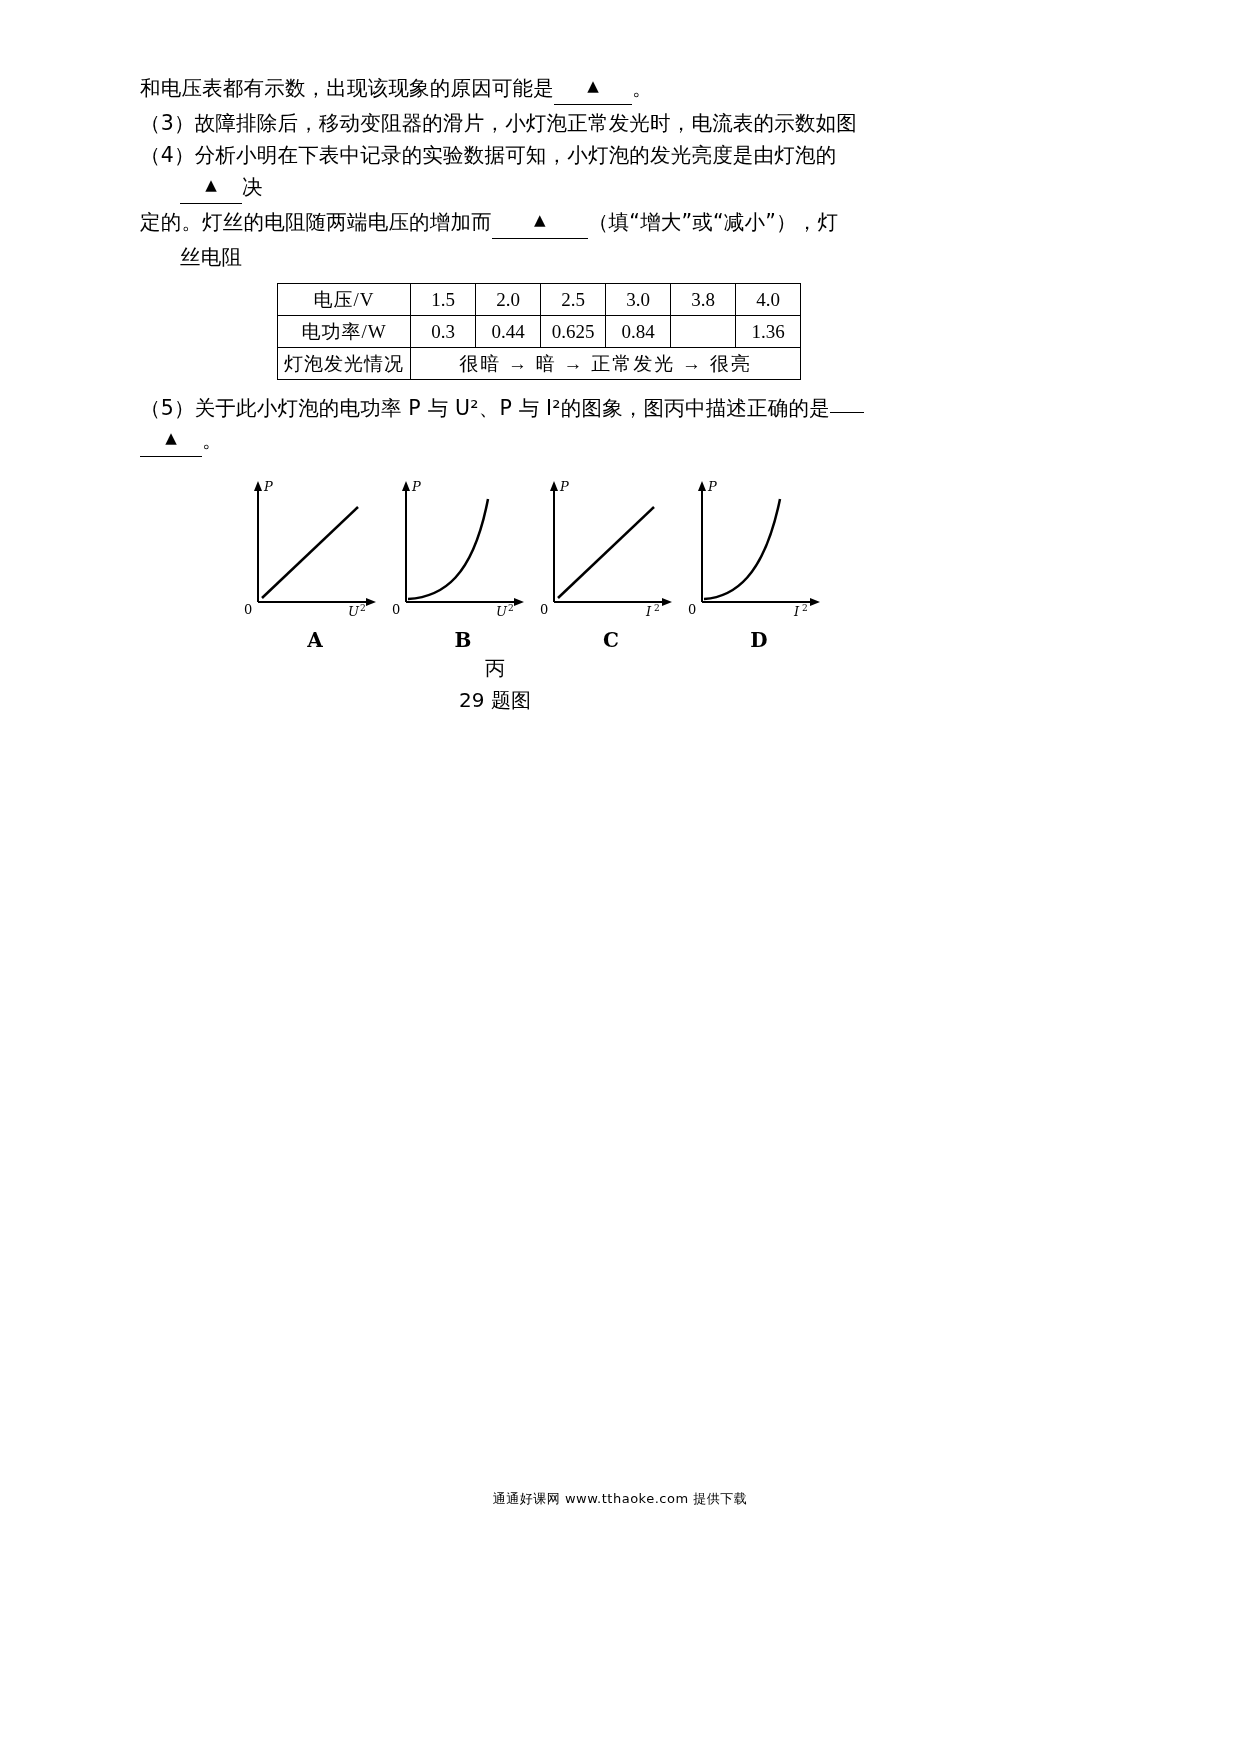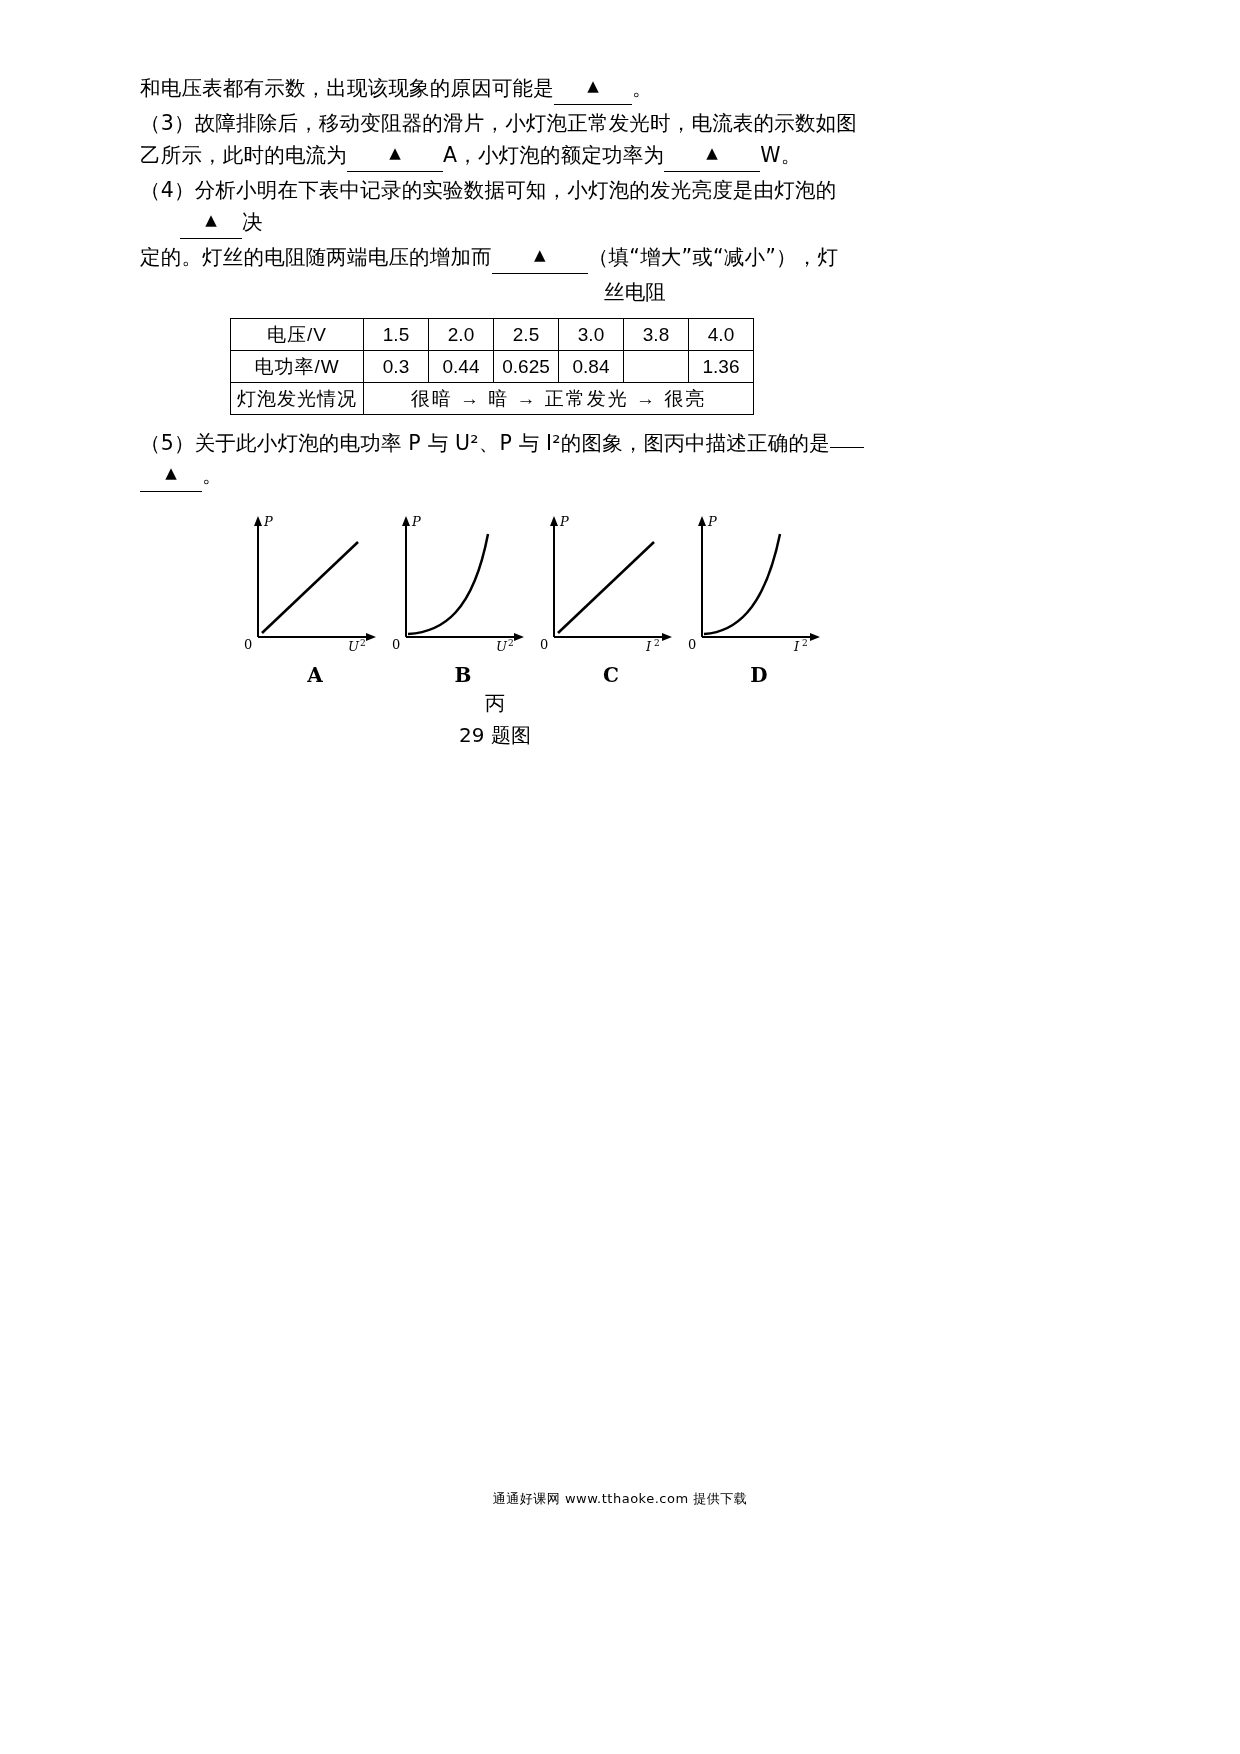--- a/index.html
+++ b/index.html
@@ -47,21 +47,22 @@
   .blank-wide { min-width: 96px; }
 
   
   .table-wrap {
     margin-top: 10px;
     margin-left: 90px;
   }
   table.data {
     border-collapse: collapse;
     font-size: 19px;
-    font-family: Liberation Sans, sans-serif;
+    font-family: Liberation Serif, serif;
+    margin-left: 47px;
   }
   table.data td {
     border: 1.6px solid #000;
     height: 31px;
     text-align: center;
     padding: 0 6px;
     white-space: nowrap;
   }
   td.rowhead {
     width: 118px;
@@ -128,37 +129,34 @@
   <div class="content">
 
     <p class="line">
       <span>和电压表都有示数，出现该现象的原因可能是</span><span class="blank"><span class="tri">▲</span></span><span>。</span>
     </p>
 
     <p class="line">
       <span>（3）故障排除后，移动变阻器的滑片，小灯泡正常发光时，电流表的示数如图</span>
     </p>
 
-    <p class="line">
-      <span>乙所示，此时的电流为</span><span class="blank blank-wide"><span class="tri">▲</span></span><span>A，小灯泡的额定功率为</span><span class="blank blank-wide"><span class="tri">▲</span></span><span>W。</span>
-    </p>
 
     <p class="line">
       <span>（4）分析小明在下表中记录的实验数据可知，小灯泡的发光亮度是由灯泡的</span>
     </p>
 
     <p class="line" style="padding-left:40px;">
       <span class="blank blank-narrow"><span class="tri">▲</span></span><span>决</span>
     </p>
 
     <p class="line">
       <span>定的。灯丝的电阻随两端电压的增加而</span><span class="blank blank-wide"><span class="tri">▲</span></span><span>（填“增大”或“减小”），灯</span>
     </p>
 
-    <p class="line" style="padding-left:40px;text-align:center;">
+    <p class="line" style="padding-left:40px;">
       <span>丝电阻</span>
     </p>
 
 
     <div class="table-wrap">
       <table class="data">
         <tbody>
           <tr>
             <td class="rowhead">电压/V</td>
             <td class="val">1.5</td>

